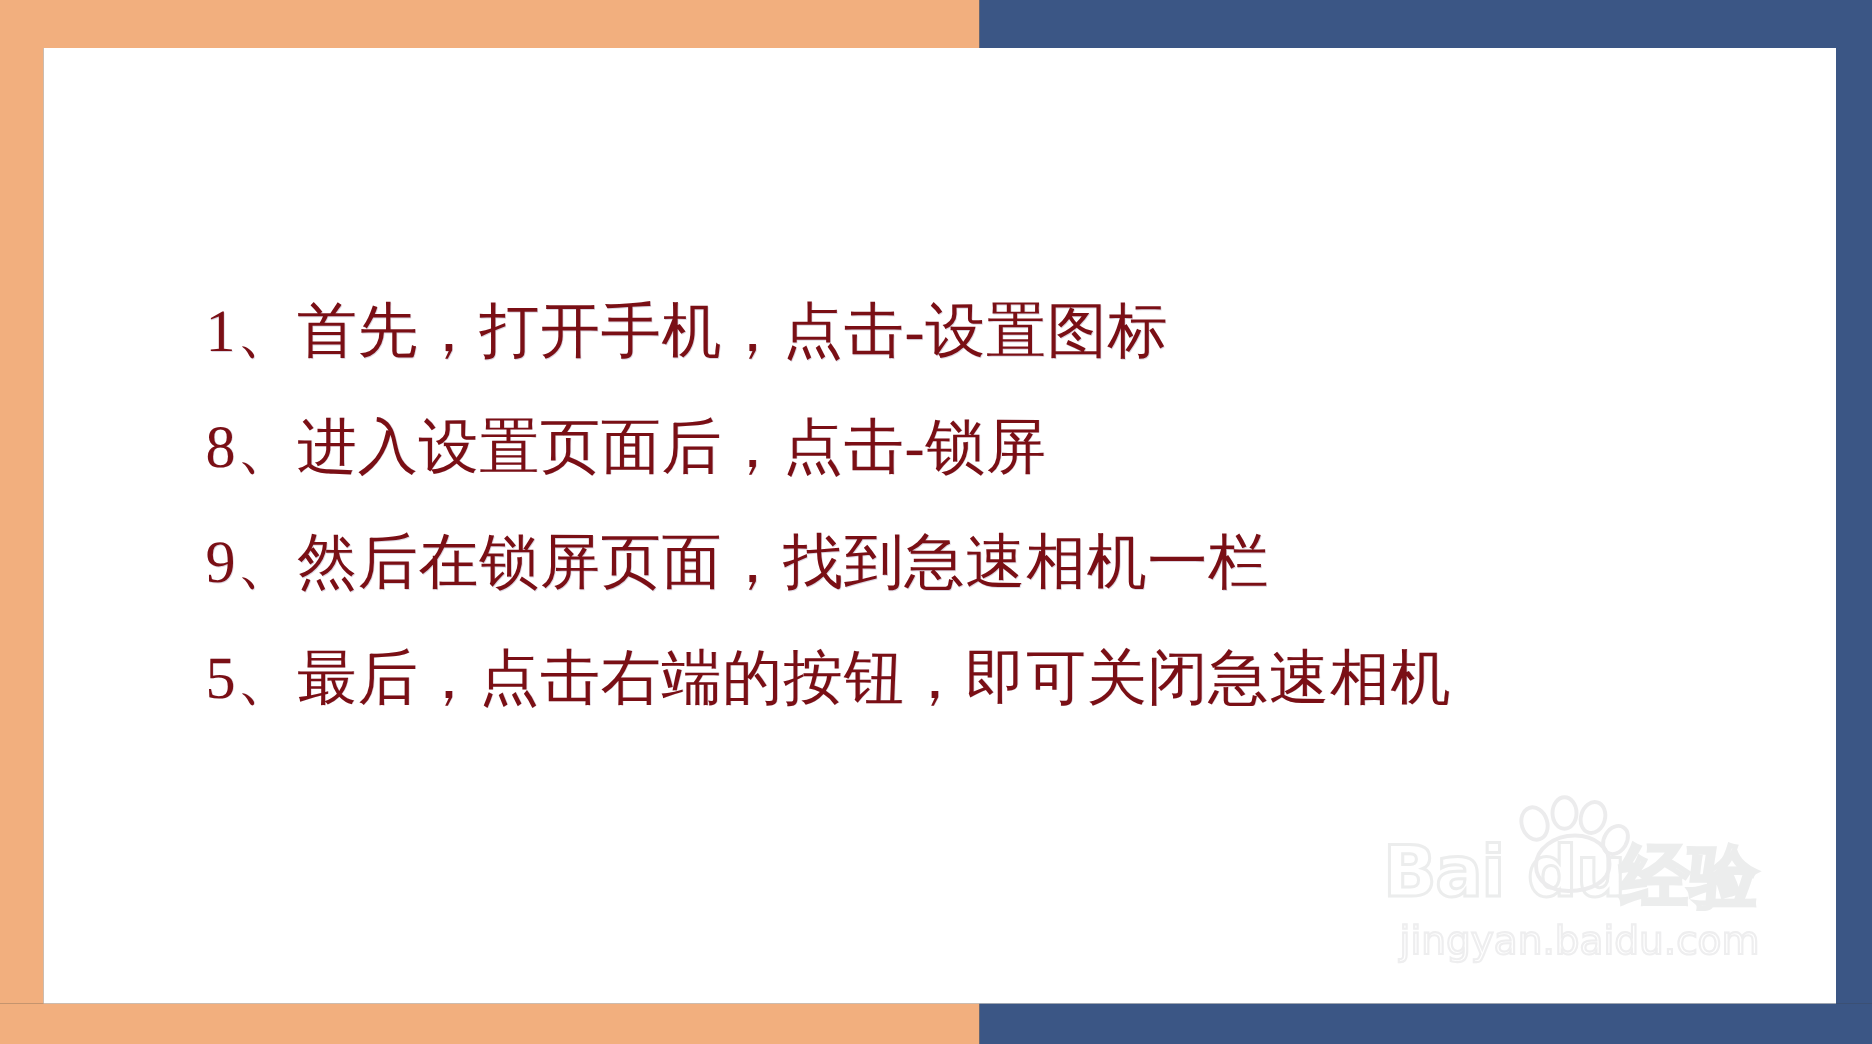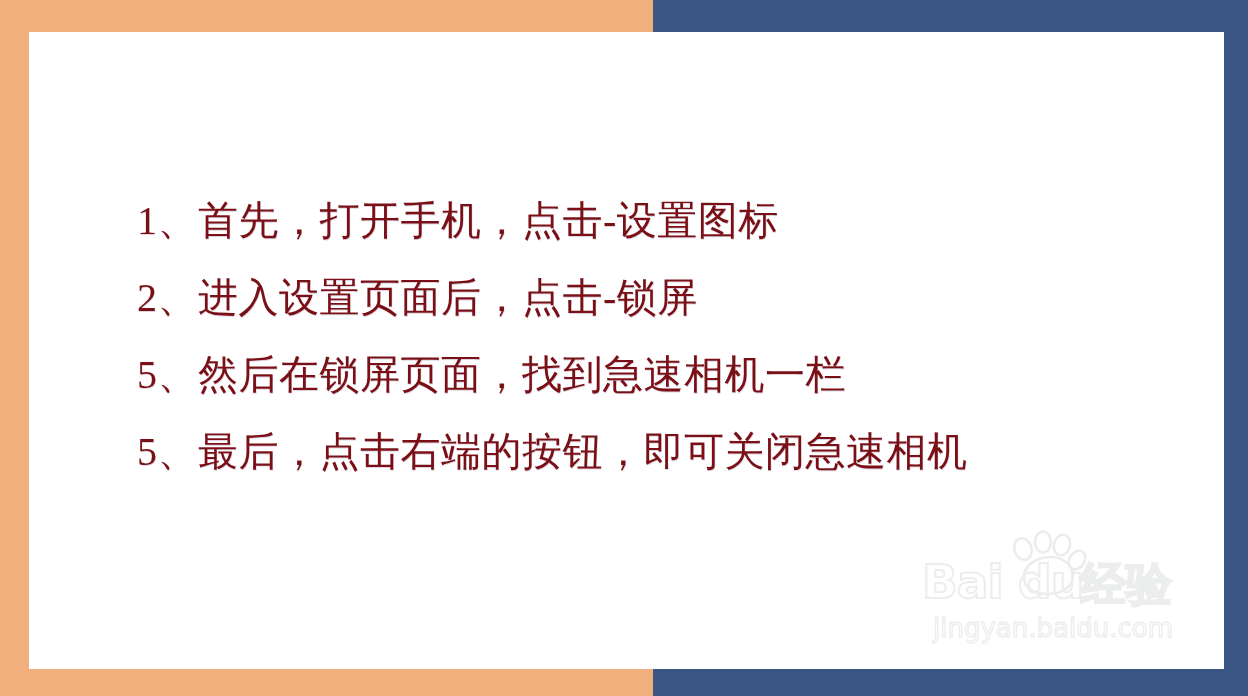--- a/index.html
+++ b/index.html
@@ -157,22 +157,22 @@
   <div class="band band-top-right"></div>
   <div class="band band-left"></div>
   <div class="band band-right"></div>
   <div class="band band-bottom-left"></div>
   <div class="band band-bottom-right"></div>
 
   <div id="canvas">
 
     <div id="steps">
       <div class="step-line">1、首先，打开手机，点击-设置图标</div>
-      <div class="step-line">2、进入设置页面后，点击-锁屏</div>
-      <div class="step-line">5、然后在锁屏页面，找到急速相机一栏</div>
+      <div class="step-line">8、进入设置页面后，点击-锁屏</div>
+      <div class="step-line">9、然后在锁屏页面，找到急速相机一栏</div>
       <div class="step-line">5、最后，点击右端的按钮，即可关闭急速相机</div>
     </div>
 
     <div id="watermark">
       <div class="wm-logo-row">
         <span class="wm-word">Bai  du</span>
         <svg class="wm-paw" viewBox="0 0 82 70">
           <g fill="none" stroke="#ececed" stroke-width="2.6">
             <ellipse cx="17" cy="19" rx="8.5" ry="11" transform="rotate(-18 17 19)"></ellipse>
             <ellipse cx="37" cy="12" rx="8" ry="10.5"></ellipse>

